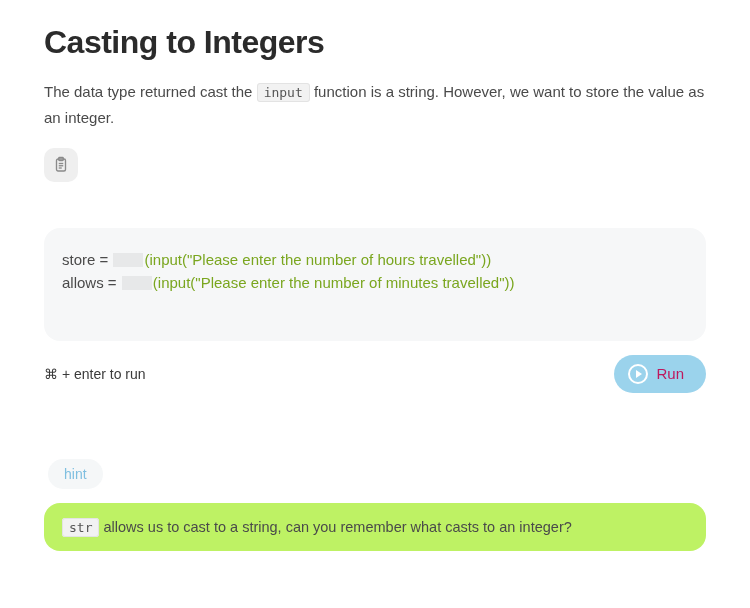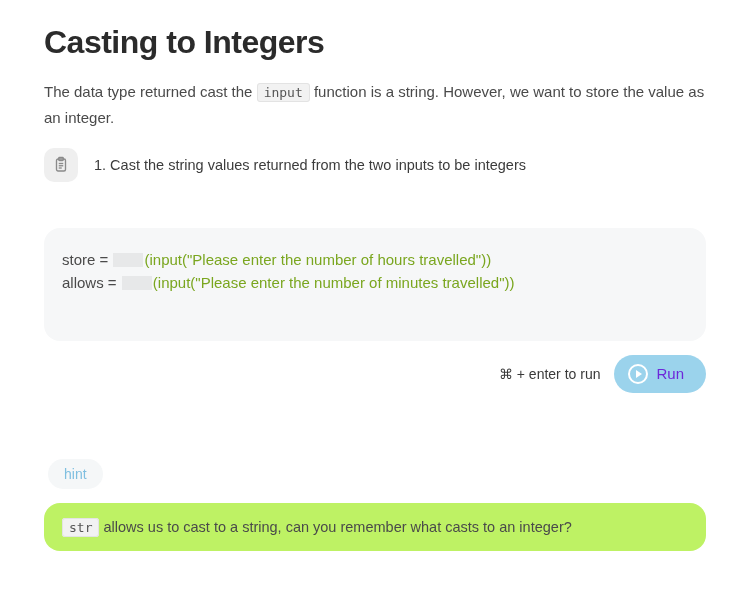--- a/index.html
+++ b/index.html
@@ -70,32 +70,32 @@
       height: 14px;
       background: #e7e8e9;
       vertical-align: -2px;
       margin: 0 1px;
     }
     .fn { color: #7aa61f; }
     .str { color: #7aa61f; font-weight: 500; }
     .pun { color: #7aa61f; }
     .run-row {
       display: flex;
-      justify-content: flex-end;
+      justify-content: space-between;
       align-items: center;
       gap: 14px;
       margin-bottom: 42px;
     }
     .run-hint {
       font-size: 14px;
       color: #3a3a3a;
     }
     .run-btn {
       background: #9bd3ec;
-      color: #6d28d9;
+      color: #be185d;
       border: none;
       border-radius: 999px;
       padding: 9px 22px 9px 14px;
       font-size: 15px;
       font-weight: 500;
       display: inline-flex;
       align-items: center;
       gap: 8px;
       cursor: pointer;
     }
@@ -147,21 +147,20 @@
 <div class="task-row">
   <div class="task-icon">
     <svg width="18" height="18" viewBox="0 0 24 24" fill="none" stroke="#8a8a8a" stroke-width="1.8">
       <rect x="6" y="4" width="12" height="16" rx="2"></rect>
       <rect x="9" y="2" width="6" height="4" rx="1"></rect>
       <line x1="9" y1="10" x2="15" y2="10"></line>
       <line x1="9" y1="13" x2="15" y2="13"></line>
       <line x1="9" y1="16" x2="13" y2="16"></line>
     </svg>
   </div>
-  <div class="task-text">1. Cast the string values returned from the two inputs to be integers</div>
 </div>
 
 <div class="code-block">
   <div class="code-line"><span>store</span><span> = </span><span class="blank"></span><span class="pun">(</span><span class="fn">input</span><span class="pun">(</span><span class="str">"Please enter the number of hours travelled"</span><span class="pun">))</span></div>
   <div class="code-line"><span>allows</span><span> = </span><span class="blank"></span><span class="pun">(</span><span class="fn">input</span><span class="pun">(</span><span class="str">"Please enter the number of minutes travelled"</span><span class="pun">))</span></div>
 </div>
 
 <div class="run-row">
   <span class="run-hint">⌘ + enter to run</span>
   <button class="run-btn">

